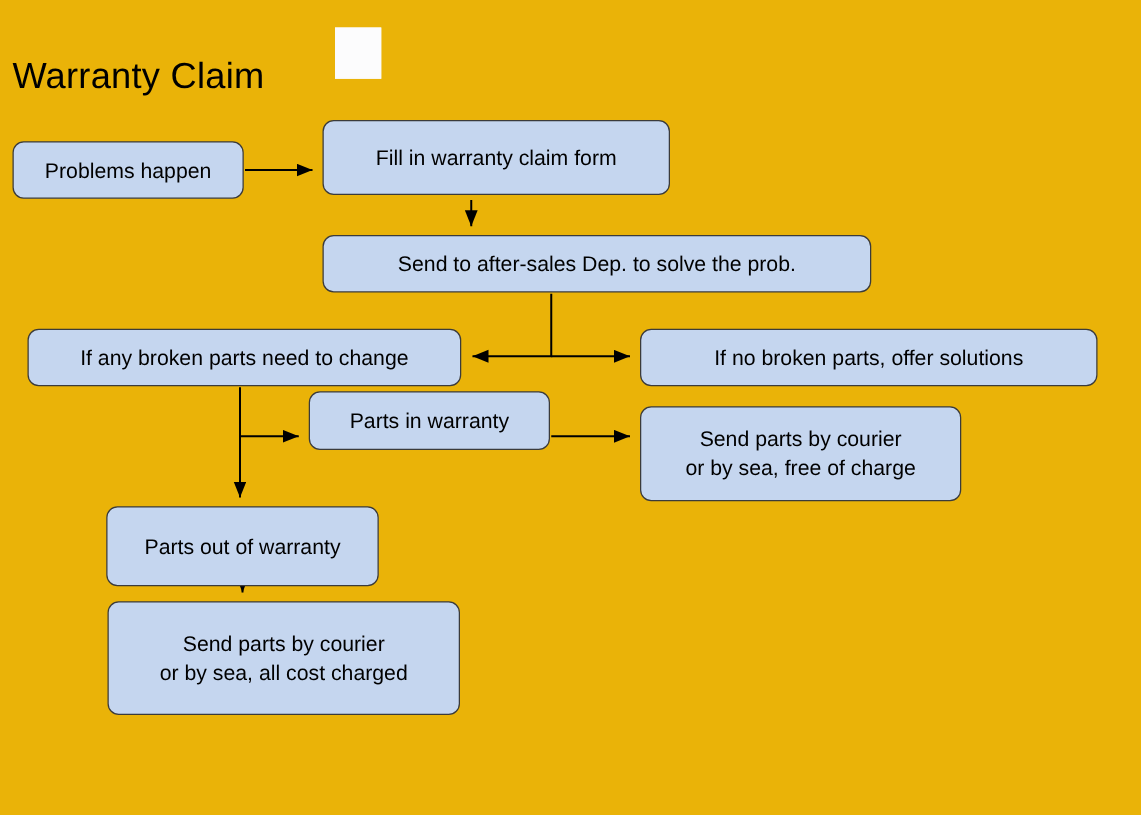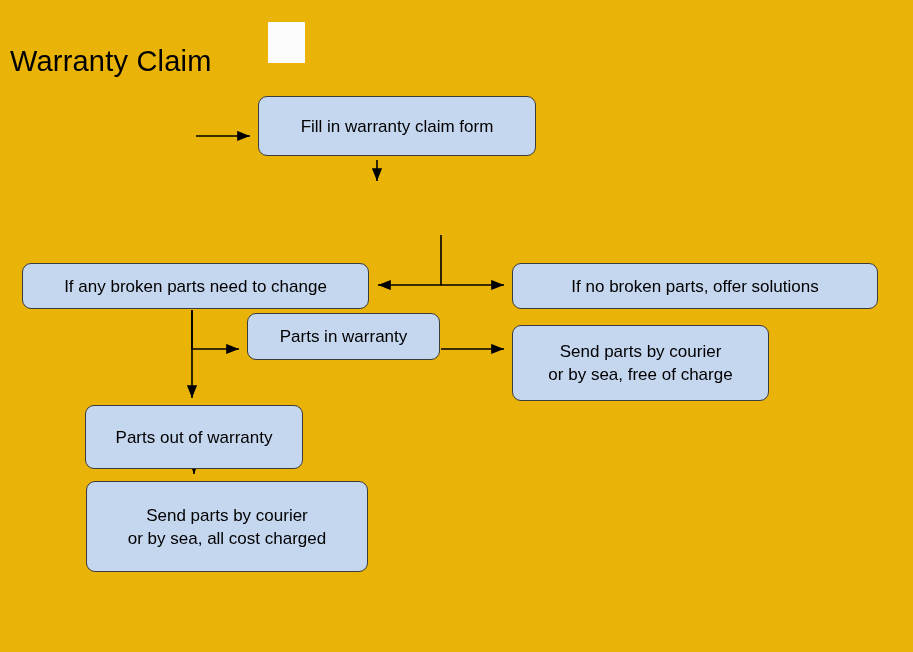--- a/index.html
+++ b/index.html
@@ -111,25 +111,31 @@
 
     <g>
       <path class="conn" d="M441,349 L504,349" marker-end="url(#arrowhead)"></path>
     </g>
 
     <g>
       <path class="conn" d="M194,453 L194,474" marker-end="url(#arrowhead)"></path>
     </g>
   </svg>
 
+  <div class="node" style="left:10px; top:113px; width:185px; height:46px;">
+    <span>Problems happen</span>
+  </div>
 
   <div class="node" style="left:258px; top:96px; width:278px; height:60px;">
     <span>Fill in warranty claim form</span>
   </div>
 
+  <div class="node" style="left:258px; top:188px; width:439px; height:46px;">
+    <span>Send to after-sales Dep. to solve the prob.</span>
+  </div>
 
   <div class="node" style="left:512px; top:263px; width:366px; height:46px;">
     <span>If no broken parts, offer solutions</span>
   </div>
 
   <div class="node" style="left:22px; top:263px; width:347px; height:46px;">
     <span>If any broken parts need to change</span>
   </div>
 
   <div class="node" style="left:247px; top:313px; width:193px; height:47px;">

